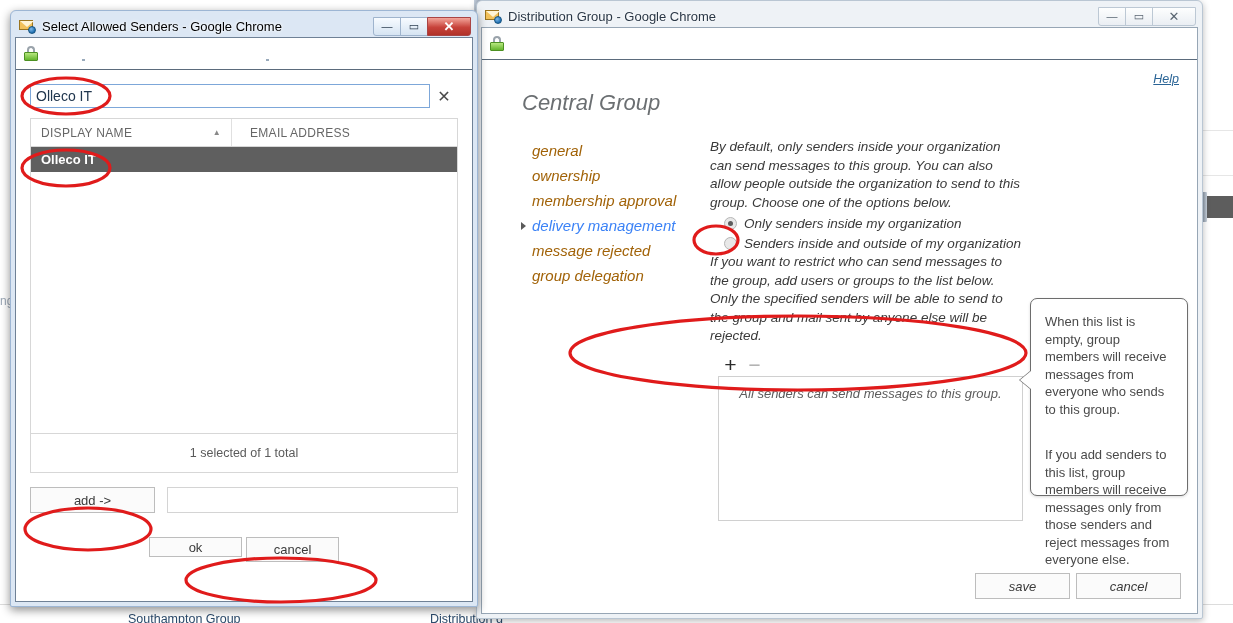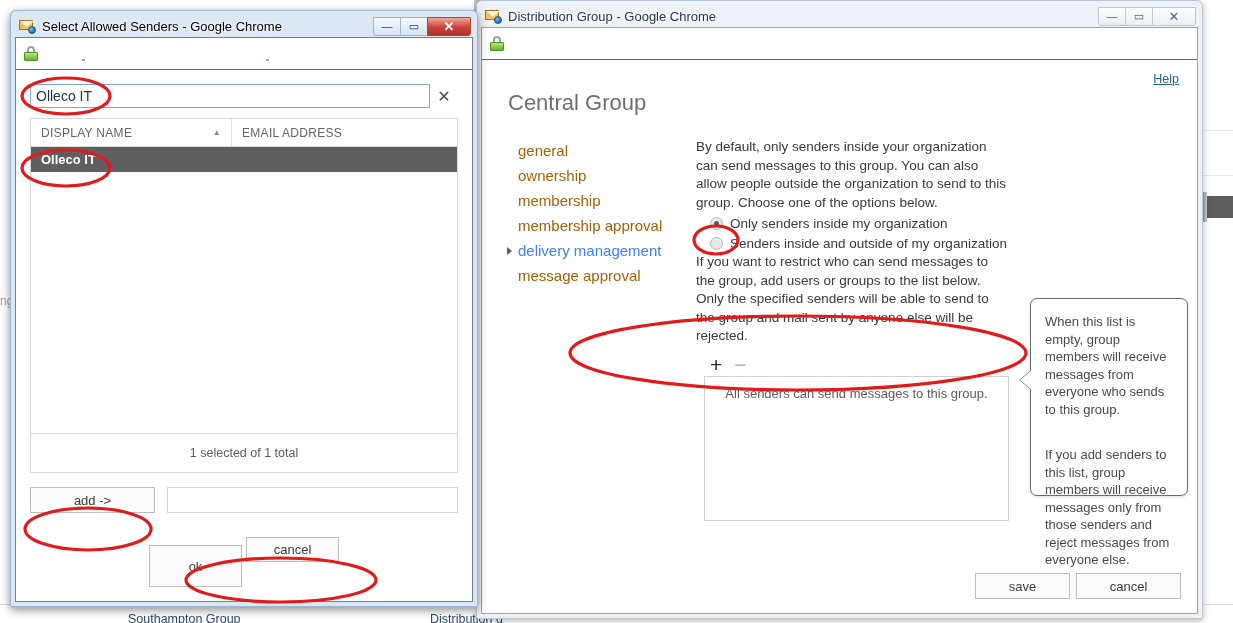--- a/index.html
+++ b/index.html
@@ -130,21 +130,21 @@
   .search-clear{
     width:28px;height:24px;display:flex;align-items:center;justify-content:center;
     font-size:16px;color:#4a4a4a;cursor:default;
   }
   .grid{
     margin-top:10px;border:1px solid #d7d7d7;box-sizing:border-box;background:#fff;
     height:355px;display:flex;flex-direction:column;
   }
   .grid-head{
     display:flex;height:27px;border-bottom:1px solid #d7d7d7;align-items:center;
-    font-size:12px;color:#666;letter-spacing:.3px;
+    font-size:12px;color:#666;letter-spacing:.3px;gap:8px;
   }
   .grid-head .cell{padding:0 10px;display:flex;align-items:center;height:100%;}
   .grid-head .c1{width:180px;border-right:1px solid #e0e0e0;justify-content:space-between;}
   .sort-caret{font-size:8px;color:#888;}
   .grid-rows{flex:1;overflow:hidden;}
   .grow{
     height:25px;display:flex;align-items:center;font-size:13px;font-weight:bold;
     color:#fff;background:#5f5f5f;padding:0 0 0 10px;
   }
   .grid-foot{
@@ -155,25 +155,25 @@
   .btn{
     border:1px solid #bdbdbd;background:#fbfbfb;box-sizing:border-box;
     font-size:13px;color:#3b3b3b;display:flex;align-items:center;justify-content:center;
     font-family:"Liberation Sans", sans-serif;cursor:default;
   }
   .btn-add{width:125px;height:26px;}
   .selected-box{
     flex:1;height:26px;border:1px solid #d4d4d4;background:#fff;box-sizing:border-box;
   }
   .okrow{margin-top:24px;display:flex;justify-content:center;gap:0;}
-  .btn-ok{width:93px;height:42px;margin-top:8px;}
+  .btn-ok{width:93px;height:20px;}
   .btn-cancel{width:93px;height:25px;margin-left:4px;}
 
   
-  .dg-content{position:relative;height:calc(100% - 32px);box-sizing:border-box;padding:14px 18px 0 18px;}
+  .dg-content{position:relative;height:calc(100% - 32px);box-sizing:border-box;padding:14px 18px 0 32px;font-style:italic;}
   .help-link{
     position:absolute;right:18px;top:12px;font-size:12.5px;color:#2a6496;cursor:default;
   }
   .dg-title{
     font-size:22px;color:#6b6f72;font-weight:normal;margin:16px 0 0 8px;
     font-family:"Liberation Sans", sans-serif;
   }
   .dg-cols{display:flex;margin-top:22px;}
   .dg-nav{width:196px;flex:0 0 auto;padding-left:8px;box-sizing:border-box;}
   .nav-item{
@@ -294,24 +294,24 @@
     </div>
 
     <div class="dg-content">
       <a class="help-link" href="#">Help</a>
       <div class="dg-title">Central Group</div>
 
       <div class="dg-cols">
         <nav class="dg-nav">
           <div class="nav-item">general</div>
           <div class="nav-item">ownership</div>
-          <div class="nav-item">membership</div>
           <div class="nav-item">membership approval</div>
           <div class="nav-item active">delivery management</div>
-          <div class="nav-item">message approval</div>
+          <div class="nav-item">message rejected</div>
+          <div class="nav-item">group delegation</div>
         </nav>
 
         <div class="dg-main">
           <p class="para" style="margin:0;">By default, only senders inside your organization can send messages to this group. You can also allow people outside the organization to send to this group. Choose one of the options below.</p>
 
           <div class="radio-line" style="margin-top:4px;">
             <span class="radio on"></span>
             <span>Only senders inside my organization</span>
           </div>
           <div class="radio-line" style="margin-top:5px;">

